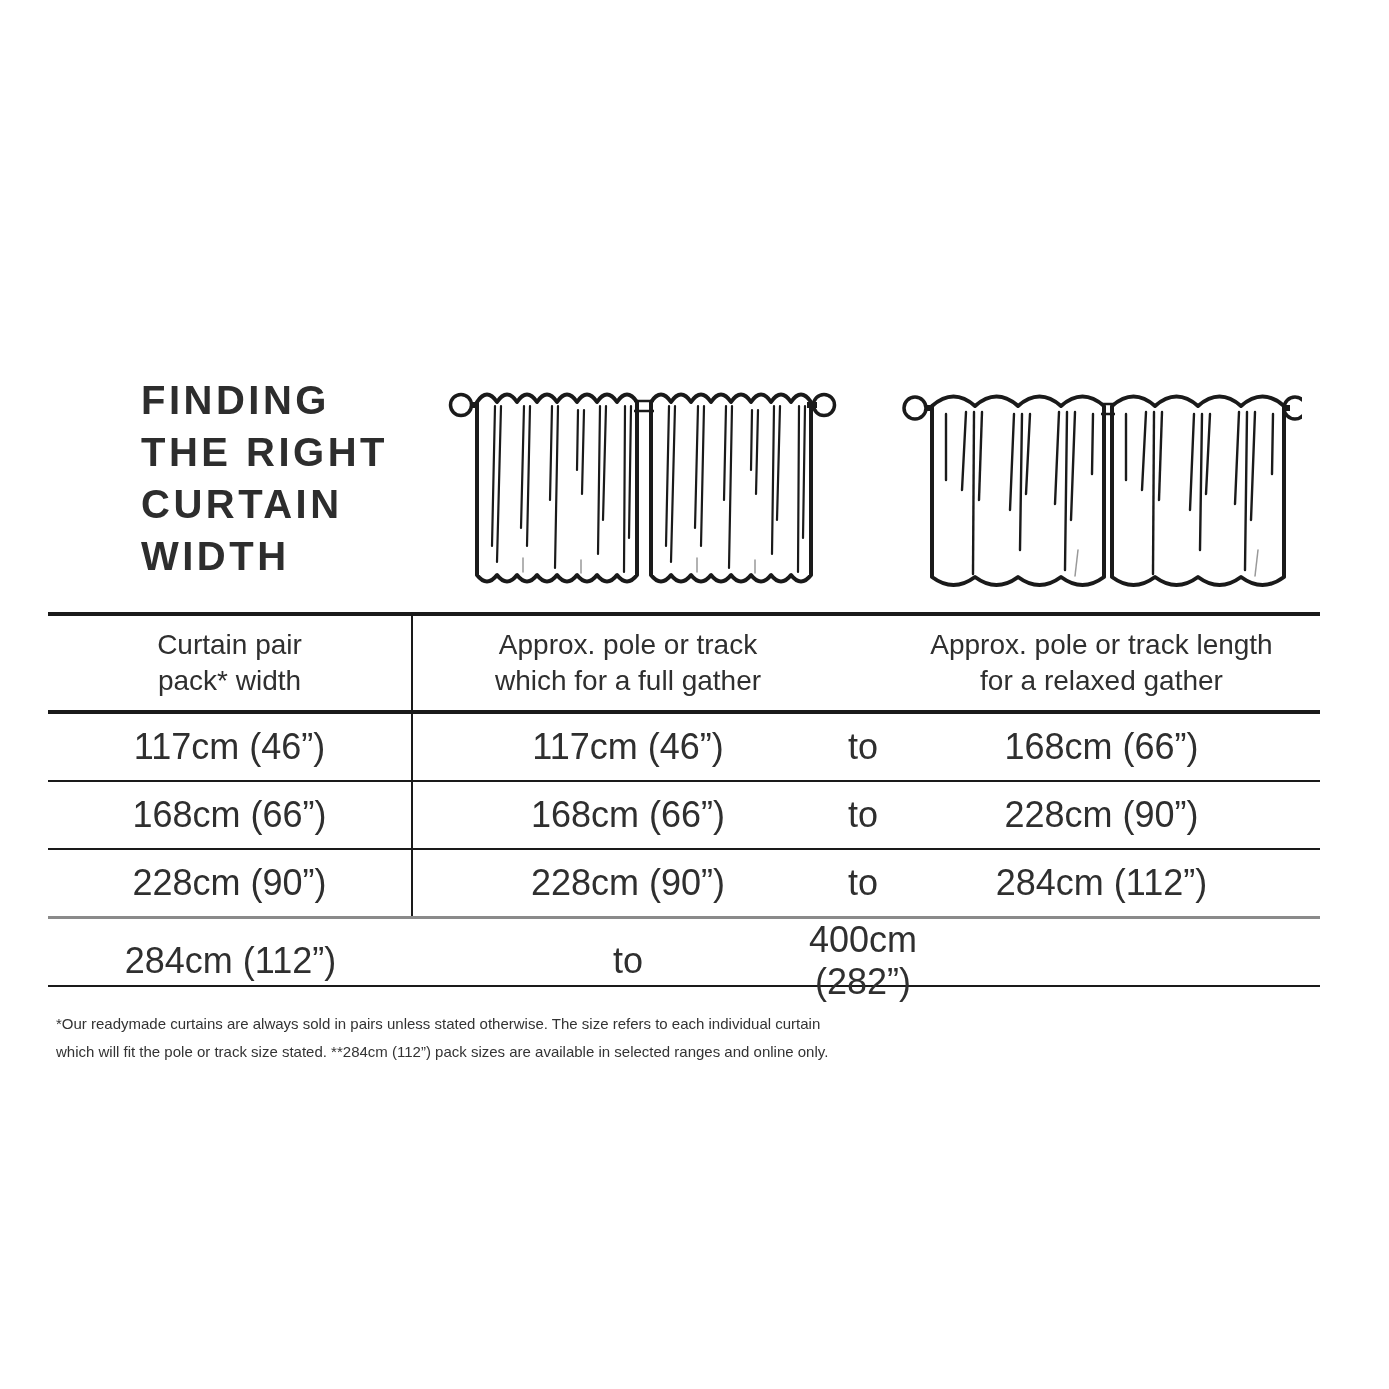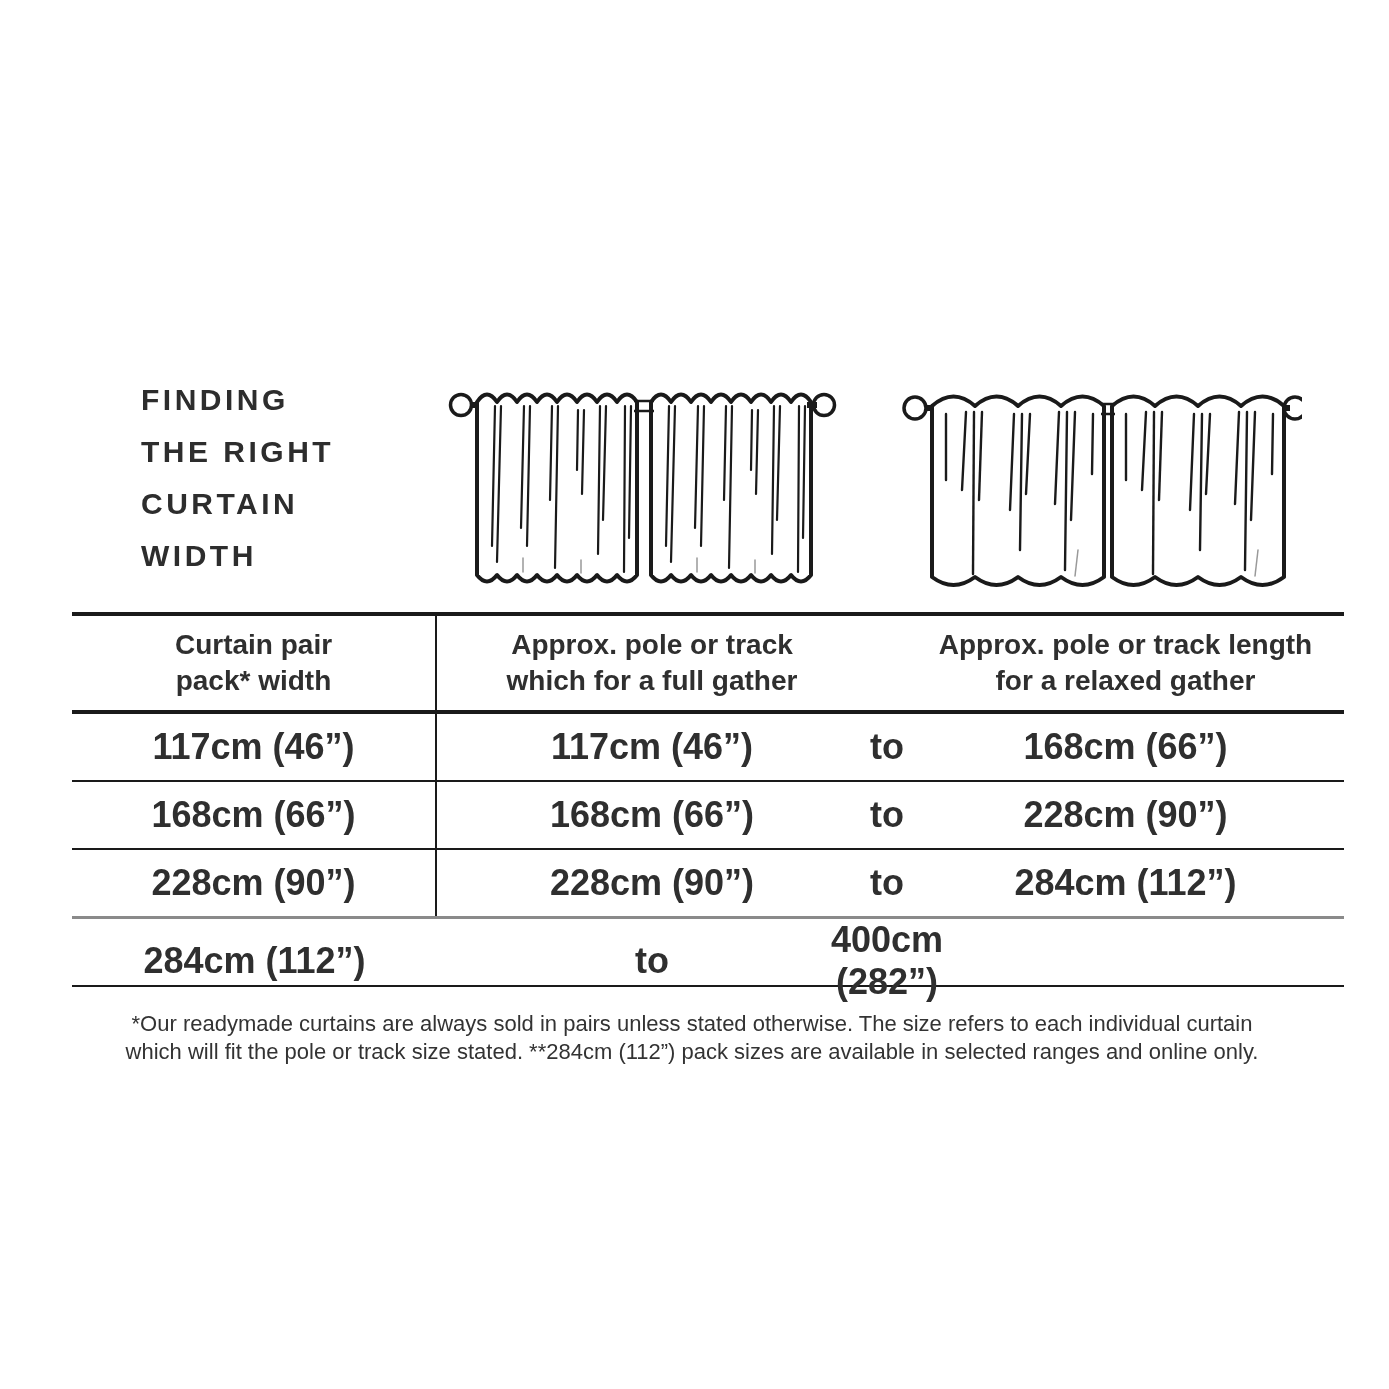--- a/index.html
+++ b/index.html
@@ -5,44 +5,44 @@
   html,body{margin:0;padding:0;background:#ffffff;}
   .canvas{
     position:relative;
     width:1389px;height:1389px;
     background:#ffffff;
     font-family:"Liberation Sans", sans-serif;
     overflow:hidden;
   }
   .title{
     position:absolute;left:141px;top:374px;
-    font-size:30px;font-weight:700;letter-spacing:3.5px;
+    font-size:40px;font-weight:700;letter-spacing:3.5px;
     line-height:52px;color:#2d2d2d;white-space:pre-line;
   }
   .illus{position:absolute;}
   .illus.full{left:448px;top:378px;}
   .illus.relaxed{left:902px;top:378px;}
 
   .size-table{
-    position:absolute;left:72px;top:612px;width:1272px;
-    color:#2f2f2f;border-top:4px solid #1a1a1a;font-weight:bold;
+    position:absolute;left:48px;top:612px;width:1272px;
+    color:#2f2f2f;border-top:4px solid #1a1a1a;
   }
   .trow{display:grid;grid-template-columns:365px 430px 40px 437px;}
   .trow.thead{border-bottom:4px solid #1a1a1a;}
   .trow.r{height:66px;border-bottom:2px solid #1a1a1a;}
   .trow.r.gray-sep{border-bottom:3px solid #8a8a8a;}
   .cell{
     display:flex;align-items:center;justify-content:center;
     text-align:center;font-size:36px;white-space:pre-line;
   }
   .thead .cell{font-size:28px;line-height:36px;padding:11px 0;}
   .c1{border-right:2.5px solid #1a1a1a;}
   .footnote{
     position:absolute;left:56px;top:1010px;width:1272px;
-    text-align:center;font-size:22px;line-height:28px;
+    font-size:15px;line-height:28px;
     color:#333333;white-space:pre-line;
   }
   svg .ln{stroke:#1a1a1a;fill:none;}
 </style>
 </head>
 <body>
 
 <div class="canvas">
 
   <div class="title">FINDING

